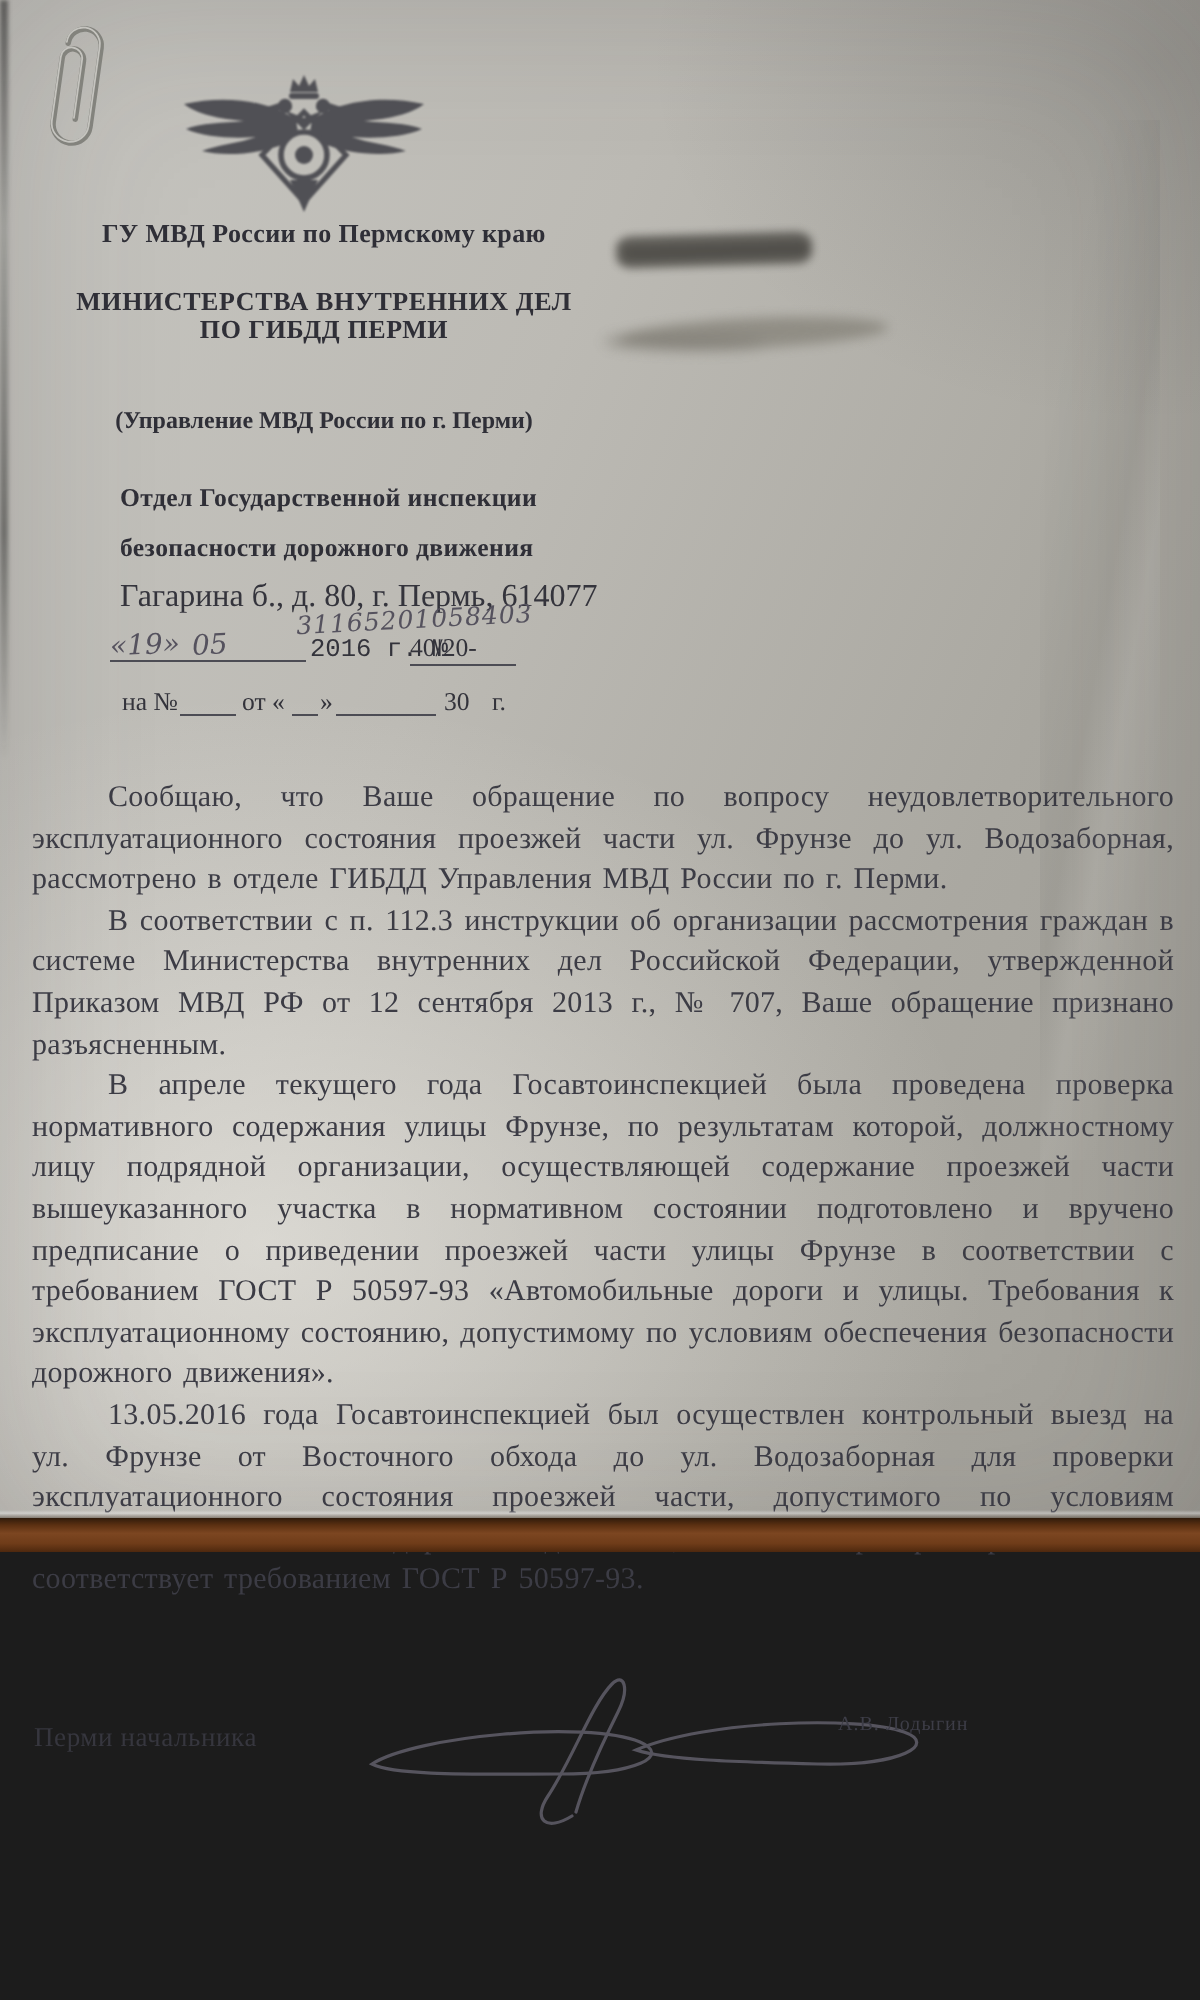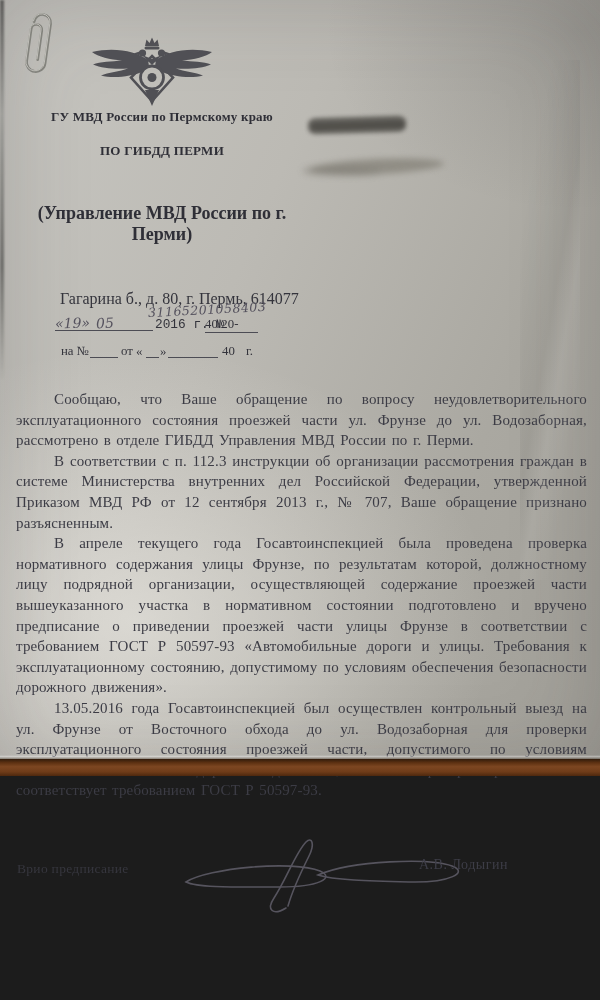--- a/index.html
+++ b/index.html
@@ -38,21 +38,21 @@
   }
   
   .clip{position:absolute;left:21px;top:1px;width:36px;height:84px;transform:rotate(8deg);}
   
   .emblem{position:absolute;left:88px;top:35px;width:128px;height:72px;filter:blur(0.4px);opacity:0.92;}
   
   .lh{position:absolute;color:#2f2f37;}
   .lh-center{left:34px;width:256px;text-align:center;}
   .agency-top{top:109px;font-size:13px;font-weight:bold;letter-spacing:0.2px;}
   .org-lines{top:144px;font-weight:bold;font-size:13px;line-height:14px;letter-spacing:0.3px;}
-  .org-short{top:203px;font-weight:bold;font-size:18px;}
+  .org-short{top:203px;font-weight:bold;font-size:12px;}
   .division{left:60px;top:237px;font-weight:bold;font-size:12.8px;line-height:25px;letter-spacing:0.2px;}
   .address{left:60px;top:290px;font-size:16px;color:#34343c;}
   
   .redact1{
     position:absolute;left:308px;top:117px;width:98px;height:16px;border-radius:8px/6px;
     background:#56544f;filter:blur(2px);transform:rotate(-1.6deg);opacity:0.88;
   }
   .redact1::after{content:"";position:absolute;left:4px;top:6px;width:92px;height:5px;background:#3c3a36;filter:blur(1.5px);}
   .redact2{
     position:absolute;left:310px;top:159px;width:134px;height:15px;border-radius:50%;
@@ -75,21 +75,21 @@
   .month{left:96px;top:-16px;font-size:14px;transform:rotate(-3deg);}
   
   .letter-body{
     position:absolute;left:16px;top:389px;width:571px;
     font-size:15px;line-height:20.6px;color:#3c3c45;text-align:justify;
     letter-spacing:0.15px;word-spacing:1.5px;
   }
   .letter-body p{margin:0;text-indent:38px;}
   
   .sig-title{position:absolute;left:17px;top:861px;font-size:13.5px;color:#36363e;letter-spacing:0.3px;}
-  .sig-name{position:absolute;left:419px;top:857px;font-size:14px;color:#3d3d47;letter-spacing:0.5px;}
+  .sig-name{position:absolute;left:419px;top:857px;font-size:10px;color:#3d3d47;letter-spacing:0.5px;}
   .sig-svg{position:absolute;left:168px;top:828px;width:300px;height:90px;}
 </style>
 </head>
 <body>
 
 <div class="photo">
 
   <div class="left-edge"></div>
 
   <svg class="clip" viewBox="0 0 36 86">
@@ -113,25 +113,30 @@
     <g fill="none" stroke="#47474d">
       <path d="M64 21 L85 42.5 L64 66 L43 42.5 Z" stroke-width="2.6"></path>
       <circle cx="64" cy="42.5" r="11.5" stroke-width="2.8"></circle>
       <circle cx="64" cy="42.5" r="4.5" fill="#47474d" stroke="none"></circle>
     </g>
   </svg>
 
   <div class="lh lh-center agency-top">ГУ МВД России по Пермскому краю</div>
 
   <div class="lh lh-center org-lines">
+    <div>МИНИСТЕРСТВА ВНУТРЕННИХ ДЕЛ</div>
     <div>ПО ГИБДД ПЕРМИ</div>
   </div>
 
   <div class="lh lh-center org-short">(Управление МВД России по г. Перми)</div>
 
+  <div class="lh division">
+    <div>Отдел Государственной инспекции</div>
+    <div>безопасности дорожного движения</div>
+  </div>
 
   <div class="lh address">Гагарина б., д. 80, г. Пермь, 614077</div>
 
   <div class="redact1"></div>
   <div class="redact2"></div>
 
   <div class="hand reg-number">31165201058403</div>
 
   <div class="form-row" style="top:331px;">
     <span class="blank" style="left:55px;top:-15px;width:98px;"></span>
@@ -141,32 +146,32 @@
     <span class="printed" style="left:205px;top:-14px;border-bottom:1.4px solid #4c4c54;padding-right:20px;">40/20-</span>
   </div>
 
   <div class="form-row" style="top:358px;">
     <span class="printed" style="left:61px;top:-14px;">на №</span>
     <span class="blank" style="left:90px;top:-15px;width:28px;"></span>
     <span class="printed" style="left:121px;top:-14px;">от «</span>
     <span class="blank" style="left:146px;top:-15px;width:13px;"></span>
     <span class="printed" style="left:160px;top:-14px;">»</span>
     <span class="blank" style="left:168px;top:-15px;width:50px;"></span>
-    <span class="printed" style="left:222px;top:-14px;">40</span>
+    <span class="printed" style="left:222px;top:-14px;">30</span>
     <span class="printed" style="left:246px;top:-14px;">г.</span>
   </div>
 
   <div class="letter-body">
     <p>Сообщаю, что Ваше обращение по вопросу неудовлетворительного эксплуатационного состояния проезжей части ул. Фрунзе до ул. Водозаборная, рассмотрено в отделе ГИБДД Управления МВД России по г. Перми.</p>
     <p>В соответствии с п. 112.3 инструкции об организации рассмотрения граждан в системе Министерства внутренних дел Российской Федерации, утвержденной Приказом МВД РФ от 12 сентября 2013 г., № 707, Ваше обращение признано разъясненным.</p>
     <p>В апреле текущего года Госавтоинспекцией была проведена проверка нормативного содержания улицы Фрунзе, по результатам которой, должностному лицу подрядной организации, осуществляющей содержание проезжей части вышеуказанного участка в нормативном состоянии подготовлено и вручено предписание о приведении проезжей части улицы Фрунзе в соответствии с требованием ГОСТ Р 50597-93 «Автомобильные дороги и улицы. Требования к эксплуатационному состоянию, допустимому по условиям обеспечения безопасности дорожного движения».</p>
     <p>13.05.2016 года Госавтоинспекцией был осуществлен контрольный выезд на ул. Фрунзе от Восточного обхода до ул. Водозаборная для проверки эксплуатационного состояния проезжей части, допустимого по условиям обеспечения безопасности дорожного движения, на момент проверки проезжая часть соответствует требованием ГОСТ Р 50597-93.</p>
   </div>
 
-  <div class="sig-title">Врио предписание</div>
+  <div class="sig-title">Перми начальника</div>
 
   <svg class="sig-svg" viewBox="0 0 300 90">
     <g fill="none" stroke="#56545e" stroke-width="1.6" stroke-linecap="round">
       <path d="M18 54 C40 40 125 32 152 43 C168 50 150 59 112 59 C70 59 30 60 18 54 Z"></path>
       <path d="M118 80 C105 88 98 82 106 70 C118 52 128 24 138 14 C144 8 147 16 141 28 C133 44 124 64 120 78"></path>
       <path d="M150 47 C185 32 262 30 284 38 C301 44 283 55 241 54 C201 53 165 52 150 47 Z"></path>
     </g>
   </svg>
 
   <div class="sig-name">А.В. Лодыгин</div>

